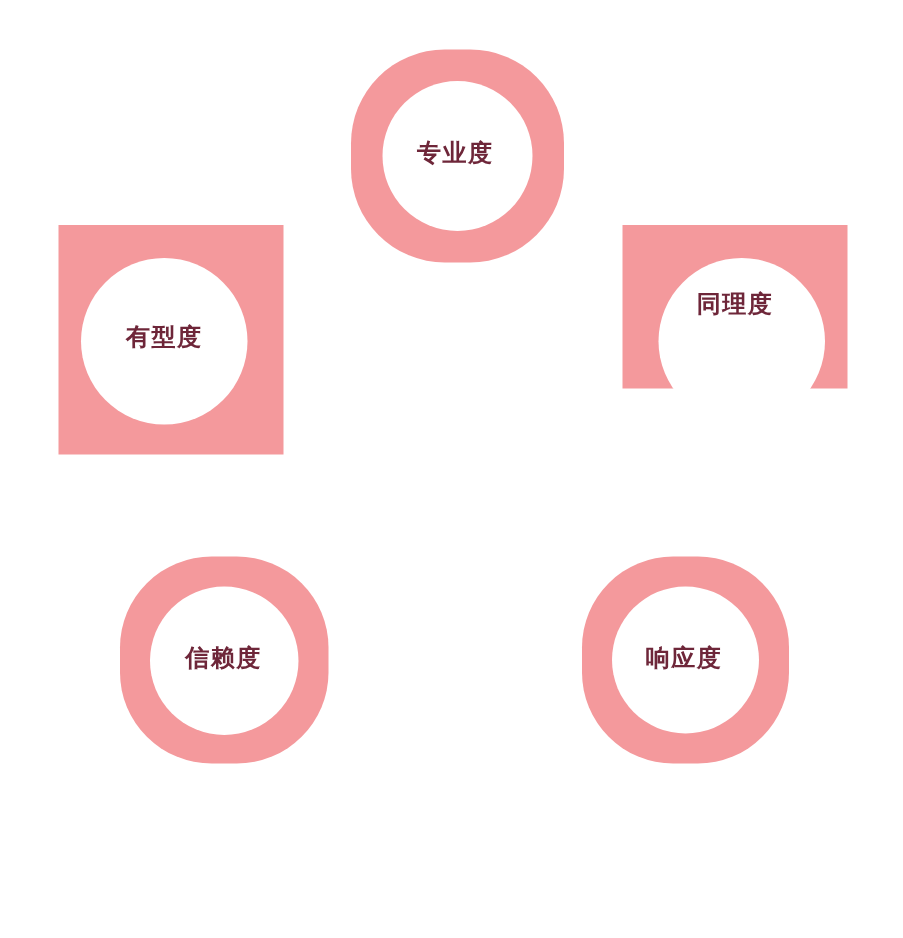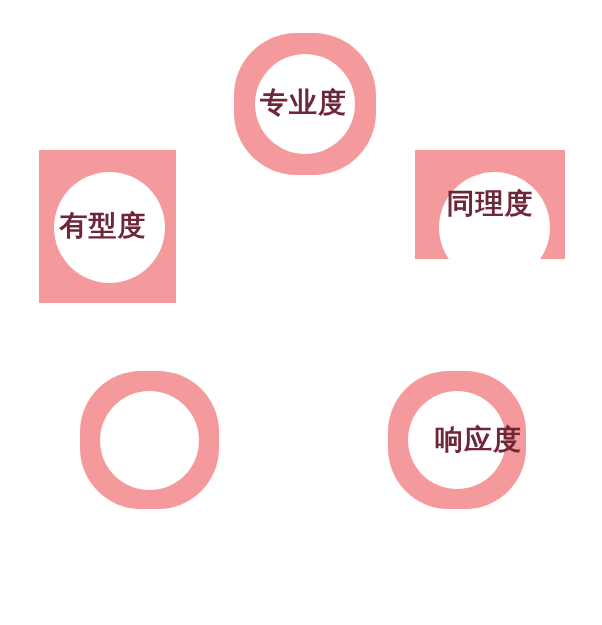--- a/index.html
+++ b/index.html
@@ -49,21 +49,21 @@
   .node--square .node-core {
     position: absolute;
     background: #ffffff;
     border-radius: 50%;
   }
 
   .node-label {
     position: relative;
     z-index: 3;
     color: #6e2639;
-    font-size: 28px;
+    font-size: 16px;
     font-weight: 700;
     letter-spacing: 1px;
     line-height: 1;
     white-space: nowrap;
     user-select: none;
   }
 
   
 
   
@@ -81,21 +81,21 @@
   }
   #node-professionalism .node-label {
     margin-left: -3px;
     margin-top: -2px;
   }
 
   
   #node-tangibles {
     left: 39px;
     top: 150px;
-    width: 137px;
+    width: 150px;
     height: 153px;
   }
   #node-tangibles .node-core {
     left: 15px;
     top: 22px;
     width: 111px;
     height: 111px;
   }
   #node-tangibles .node-label {
     margin-left: -9px;
@@ -147,21 +147,20 @@
   }
   #node-responsiveness .node-core {
     left: 20px;
     top: 20px;
     width: 98px;
     height: 98px;
   }
   #node-responsiveness .node-label {
     margin-left: -2px;
     margin-top: -1px;
-    padding-left: 45px;
   }
 </style>
 </head>
 <body>
 
 <div id="diagram-canvas">
 
   <div class="node node--ring" id="node-professionalism">
     <span class="node-core"></span>
     <span class="node-label">专业度</span>
@@ -172,20 +171,21 @@
     <span class="node-label">有型度</span>
   </div>
 
   <div class="node node--square" id="node-empathy">
     <span class="node-core"></span>
     <span class="node-label">同理度</span>
   </div>
 
   <div class="node node--ring" id="node-reliability">
     <span class="node-core"></span>
+    <span class="node-label">信赖度</span>
   </div>
 
   <div class="node node--ring" id="node-responsiveness">
     <span class="node-core"></span>
     <span class="node-label">响应度</span>
   </div>
 
 </div>
 
 </body></html>

